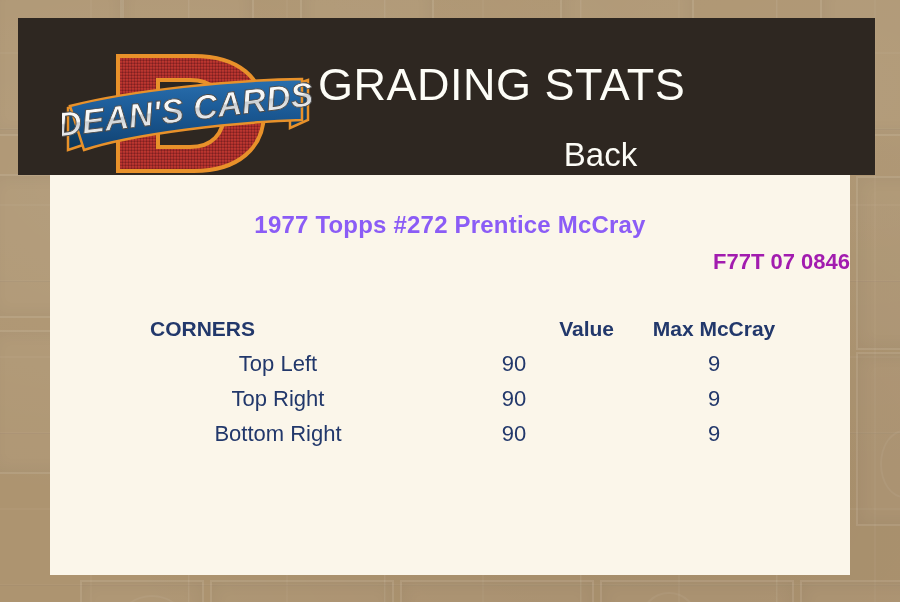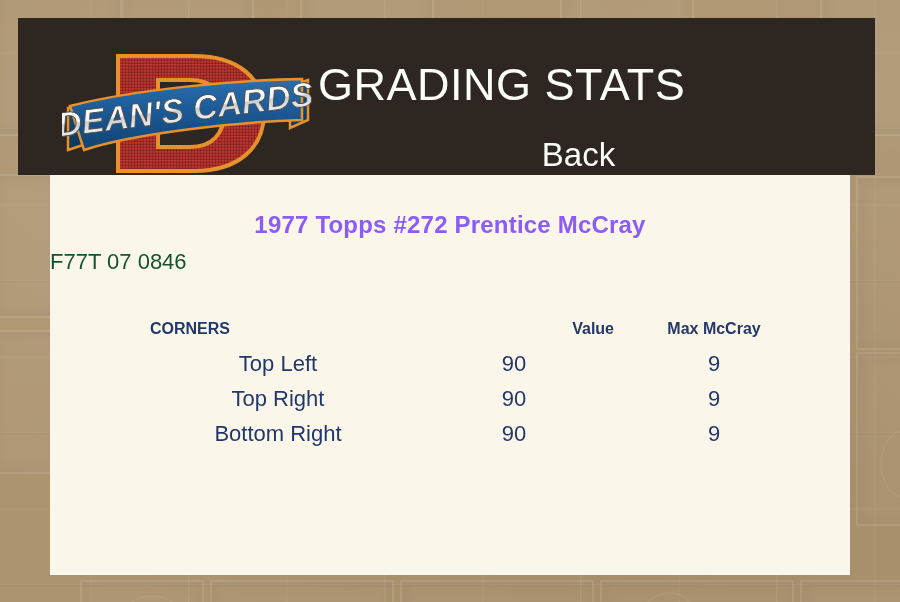--- a/index.html
+++ b/index.html
@@ -77,21 +77,21 @@
     top: 42px;
     width: 557px;
     color: #fdfdf7;
     font-size: 45px;
     line-height: 50px;
     letter-spacing: 0.5px;
     font-weight: 400;
   }
   .header-subtitle {
     position: absolute;
-    left: 282px;
+    left: 304px;
     top: 118px;
     width: 557px;
     text-align: center;
     color: #fdfdf7;
     font-size: 33px;
     line-height: 38px;
     font-weight: 400;
   }
 
   
@@ -123,24 +123,24 @@
     color: #8b5cf6;
     font-size: 24px;
     font-weight: bold;
     letter-spacing: 0.2px;
   }
   .card-serial {
     position: absolute;
     left: 0;
     top: 74px;
     width: 100%;
-    text-align: left;
-    color: #14532d;
+    text-align: right;
+    color: #a21caf;
     font-size: 22px;
-    font-weight: 400;
+    font-weight: 700;
   }
 
   
   .stats-table {
     position: absolute;
     left: 92px;
     top: 136px;
     width: 672px;
     border-collapse: collapse;
   }
@@ -148,21 +148,21 @@
     padding: 0;
     height: 35px;
     vertical-align: middle;
     color: #22386b;
   }
   .col-label  { width: 272px; }
   .col-value  { width: 200px; }
   .col-max    { width: 200px; }
 
   .stats-table th {
-    font-size: 16px;
+    font-size: 21px;
     font-weight: bold;
   }
   th.th-label { text-align: left; padding-left: 8px; }
   th.th-value { text-align: right; }
   th.th-max   { text-align: center; }
 
   .stats-table td {
     font-size: 22px;
     font-weight: 400;
     margin-top: 8px;

